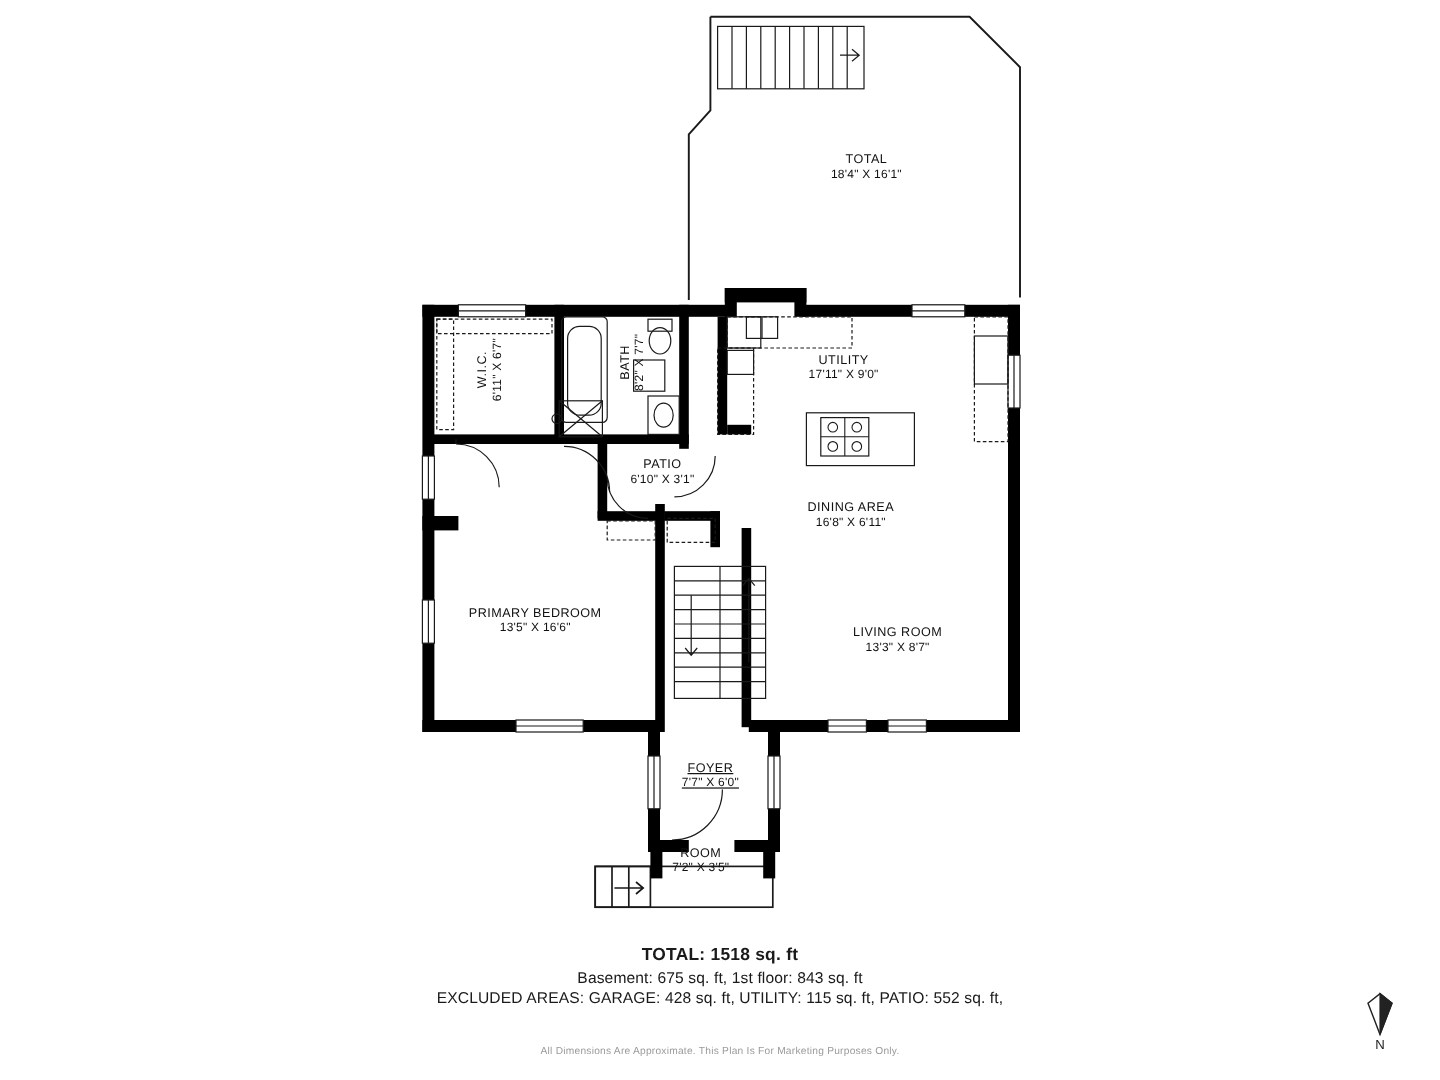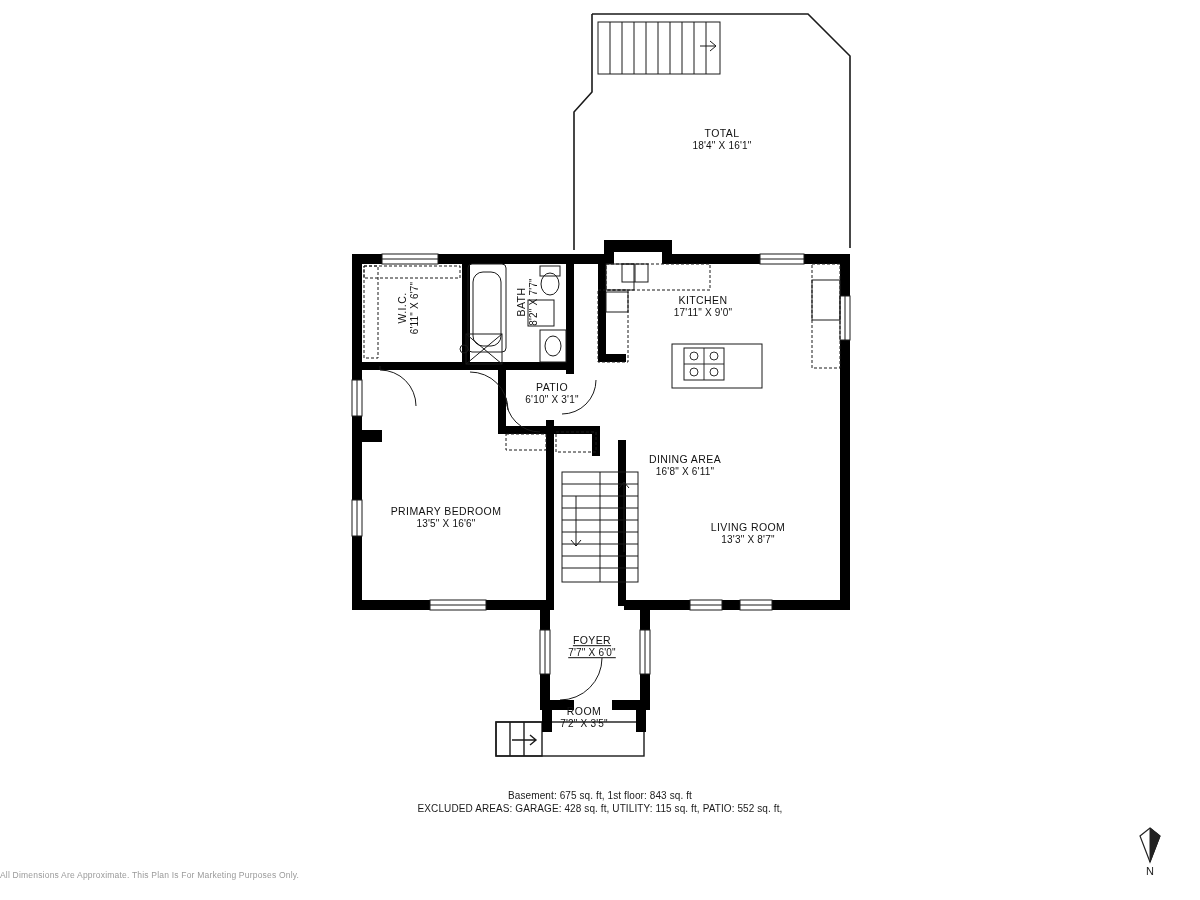--- a/index.html
+++ b/index.html
@@ -24,24 +24,24 @@
   .room-name{font-size:10.5px;letter-spacing:.4px;}
   .room-dims{font-size:10px;letter-spacing:.2px;}
   .rot-90{transform:rotate(-90deg);transform-origin:center center;}
   .summary{
     position:absolute;
     left:0;right:0;
     top:788px;
     text-align:center;
   }
   .summary .total{font-size:14.5px;font-weight:bold;letter-spacing:.2px;margin-bottom:3px;}
-  .summary .line{font-size:10px;letter-spacing:.1px;margin-top:2px;}
+  .summary .line{font-size:13px;letter-spacing:.1px;margin-top:2px;}
   .disclaimer{
     position:absolute;left:0;right:0;top:870px;
-    font-size:8.5px;color:#9a9a9a;letter-spacing:.2px;
+    text-align:center;font-size:8.5px;color:#9a9a9a;letter-spacing:.2px;
   }
   .compass{
     position:absolute;left:1128px;top:826px;width:44px;height:60px;text-align:center;
   }
   .compass svg{display:block;margin:0 auto;}
   .compass .n{font-size:11px;color:#222;margin-top:1px;}
 </style>
 </head>
 <body>
 
@@ -251,30 +251,30 @@
   <div class="room-name">W.I.C.</div>
   <div class="room-dims">6'11" X 6'7"</div>
 </div>
 
 <div class="room-label rot-90" style="left:528px;top:302px;transform:translate(-50%,-50%) rotate(-90deg);">
   <div class="room-name">BATH</div>
   <div class="room-dims">8'2" X 7'7"</div>
 </div>
 
 <div class="room-label" style="left:703px;top:307px;transform:translate(-50%,-50%);">
-  <div class="room-name">KITCHEN</div>
+  <div class="room-name">UTILITY</div>
   <div class="room-dims">17'11" X 9'0"</div>
 </div>
 
 <div class="room-label" style="left:552px;top:394px;transform:translate(-50%,-50%);">
   <div class="room-name">PATIO</div>
   <div class="room-dims">6'10" X 3'1"</div>
 </div>
 
-<div class="room-label" style="left:685px;top:430px;transform:translate(-50%,-50%);margin-top:36px;">
+<div class="room-label" style="left:709px;top:430px;transform:translate(-50%,-50%);">
   <div class="room-name">DINING AREA</div>
   <div class="room-dims">16'8" X 6'11"</div>
 </div>
 
 <div class="room-label" style="left:446px;top:496px;transform:translate(-50%,-50%);margin-top:22px;">
   <div class="room-name">PRIMARY BEDROOM</div>
   <div class="room-dims">13'5" X 16'6"</div>
 </div>
 
 <div class="room-label" style="left:748px;top:534px;transform:translate(-50%,-50%);text-align:center;">
@@ -286,20 +286,21 @@
   <div class="room-name">FOYER</div>
   <div class="room-dims">7'7" X 6'0"</div>
 </div>
 
 <div class="room-label" style="left:584px;top:718px;transform:translate(-50%,-50%);">
   <div class="room-name">ROOM</div>
   <div class="room-dims">7'2" X 3'5"</div>
 </div>
 
 <div class="summary">
+  <div class="total">TOTAL: 1518 sq. ft</div>
   <div class="line">Basement: 675 sq. ft, 1st floor: 843 sq. ft</div>
   <div class="line">EXCLUDED AREAS: GARAGE: 428 sq. ft, UTILITY: 115 sq. ft, PATIO: 552 sq. ft,</div>
 </div>
 
 <div class="disclaimer">All Dimensions Are Approximate. This Plan Is For Marketing Purposes Only.</div>
 
 <div class="compass">
   <svg width="26" height="38" viewBox="0 0 26 38">
     <path d="M13 2 L23 10 L13 36 L3 10 Z" fill="#ffffff" stroke="#222" stroke-width="1.2"></path>
     <path d="M13 2 L23 10 L13 36 Z" fill="#222" stroke="#222" stroke-width="1"></path>

